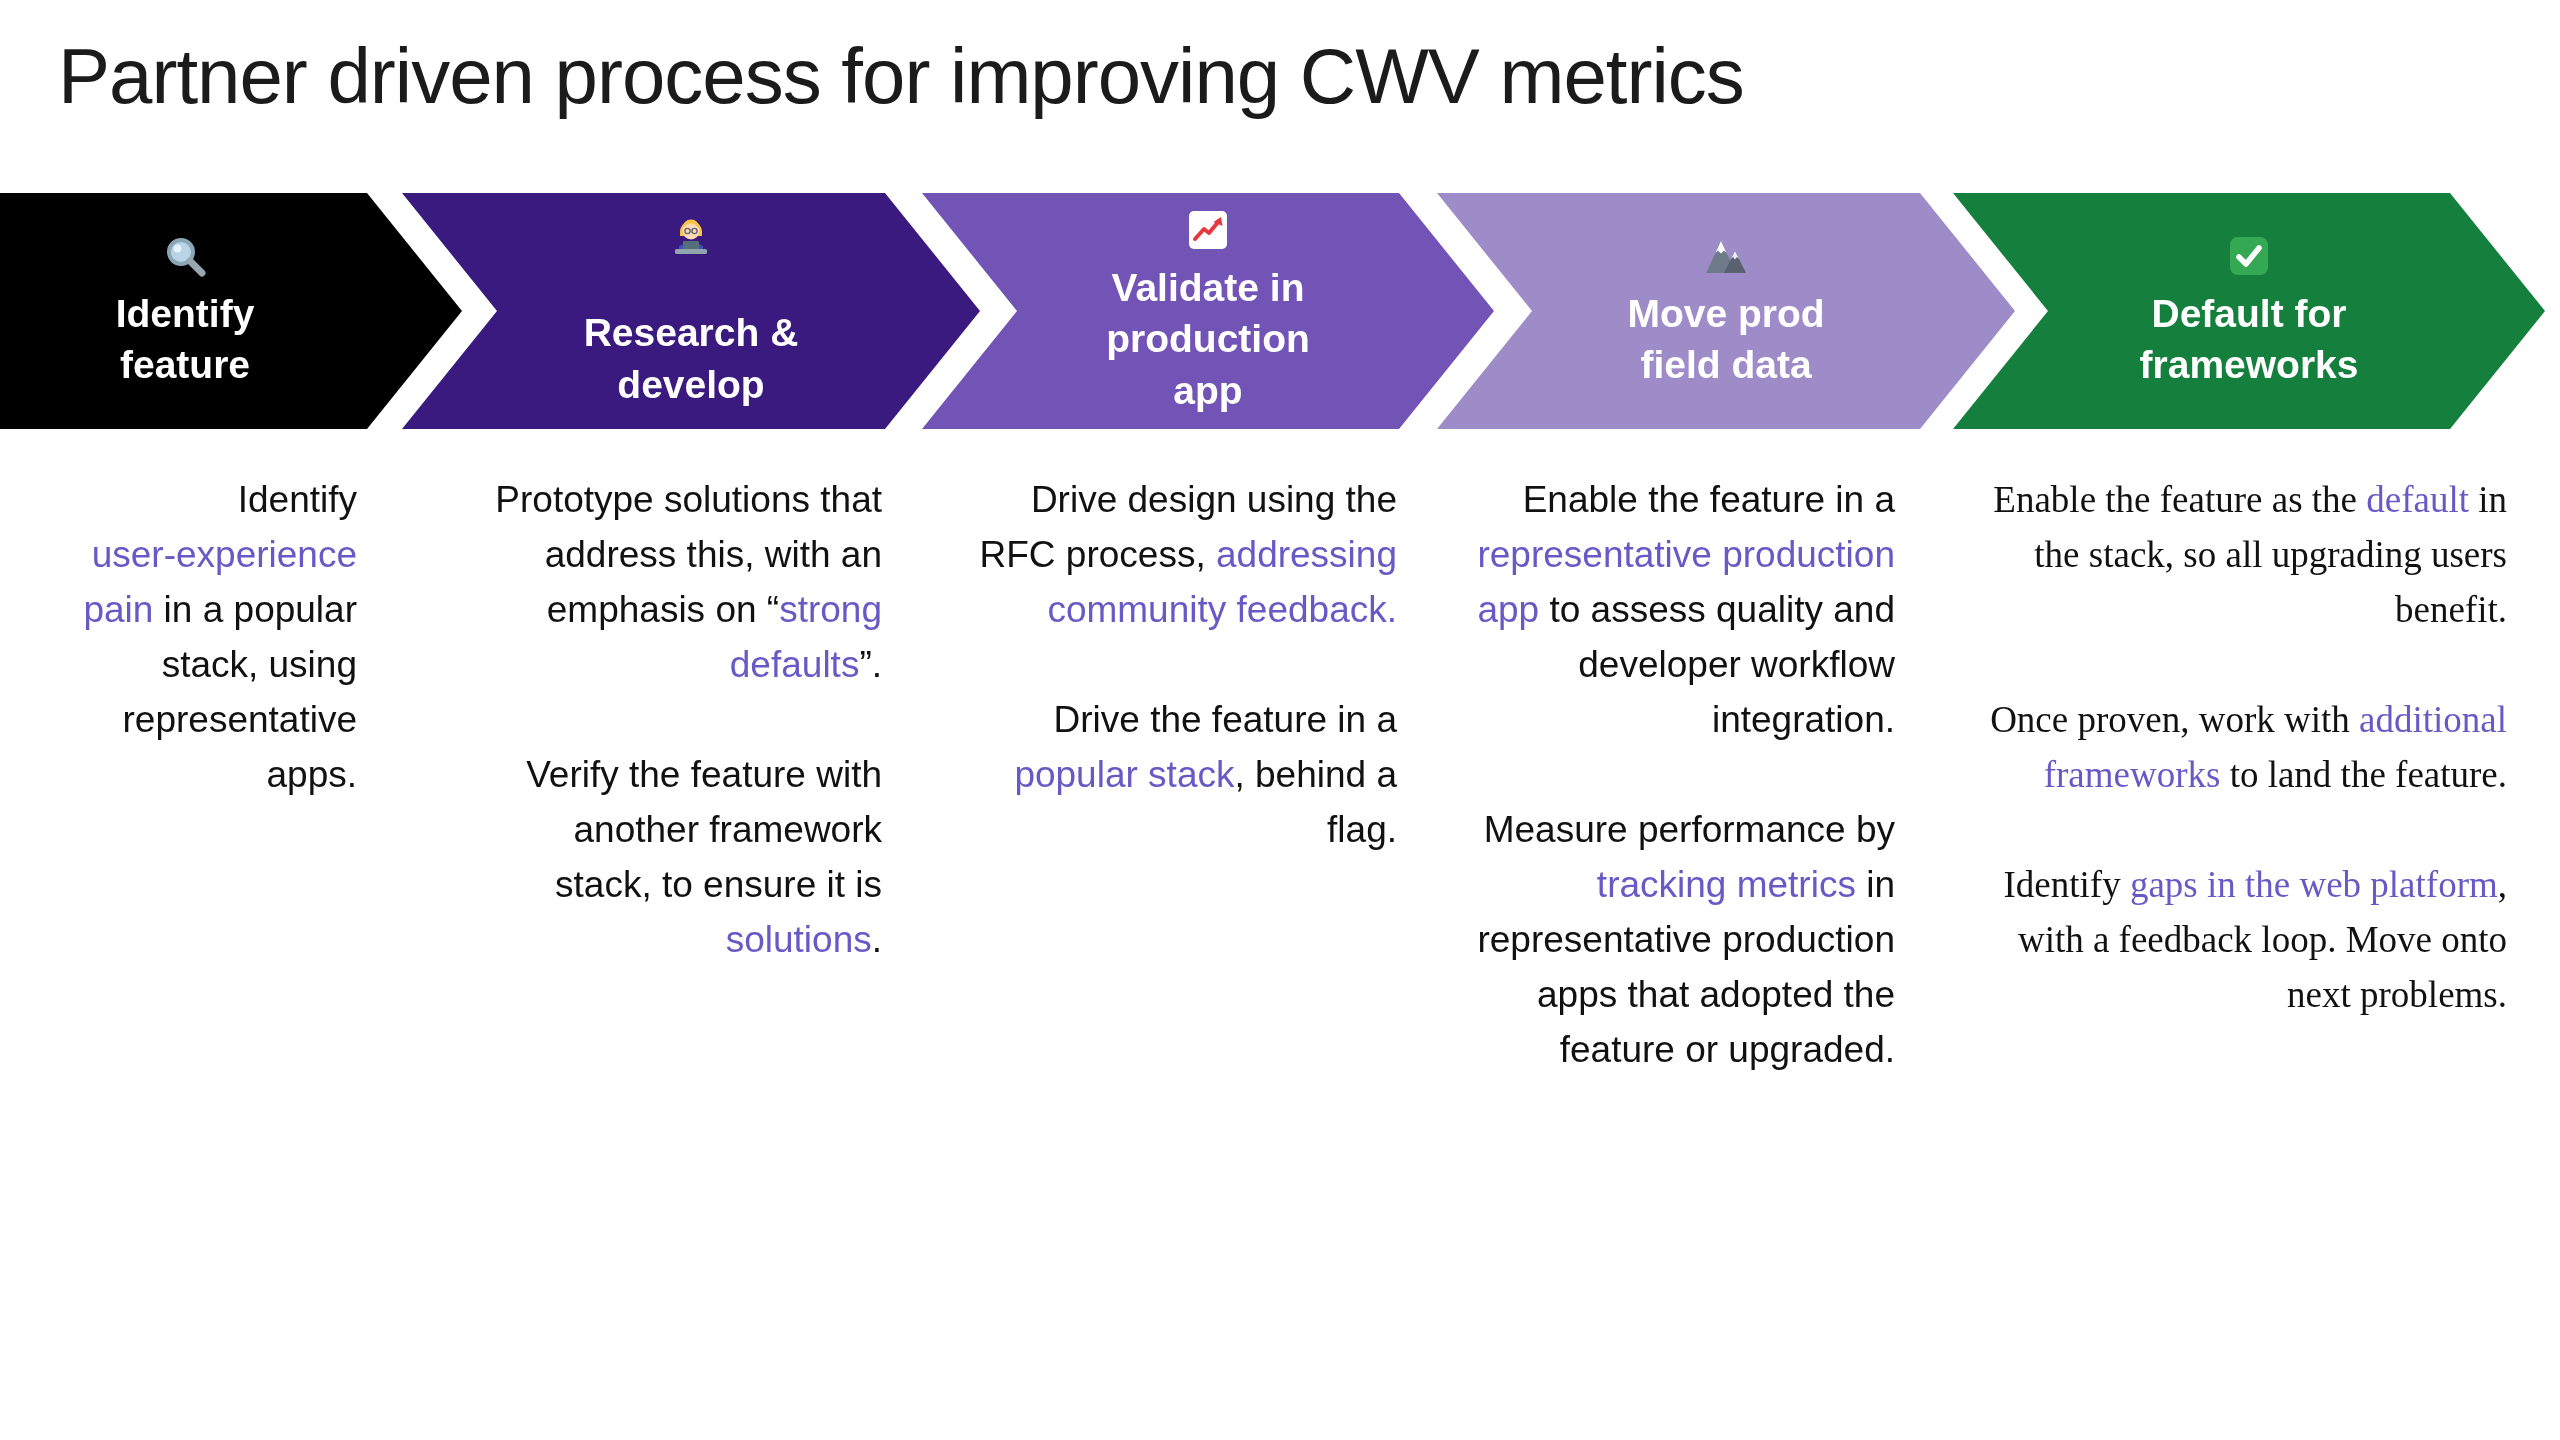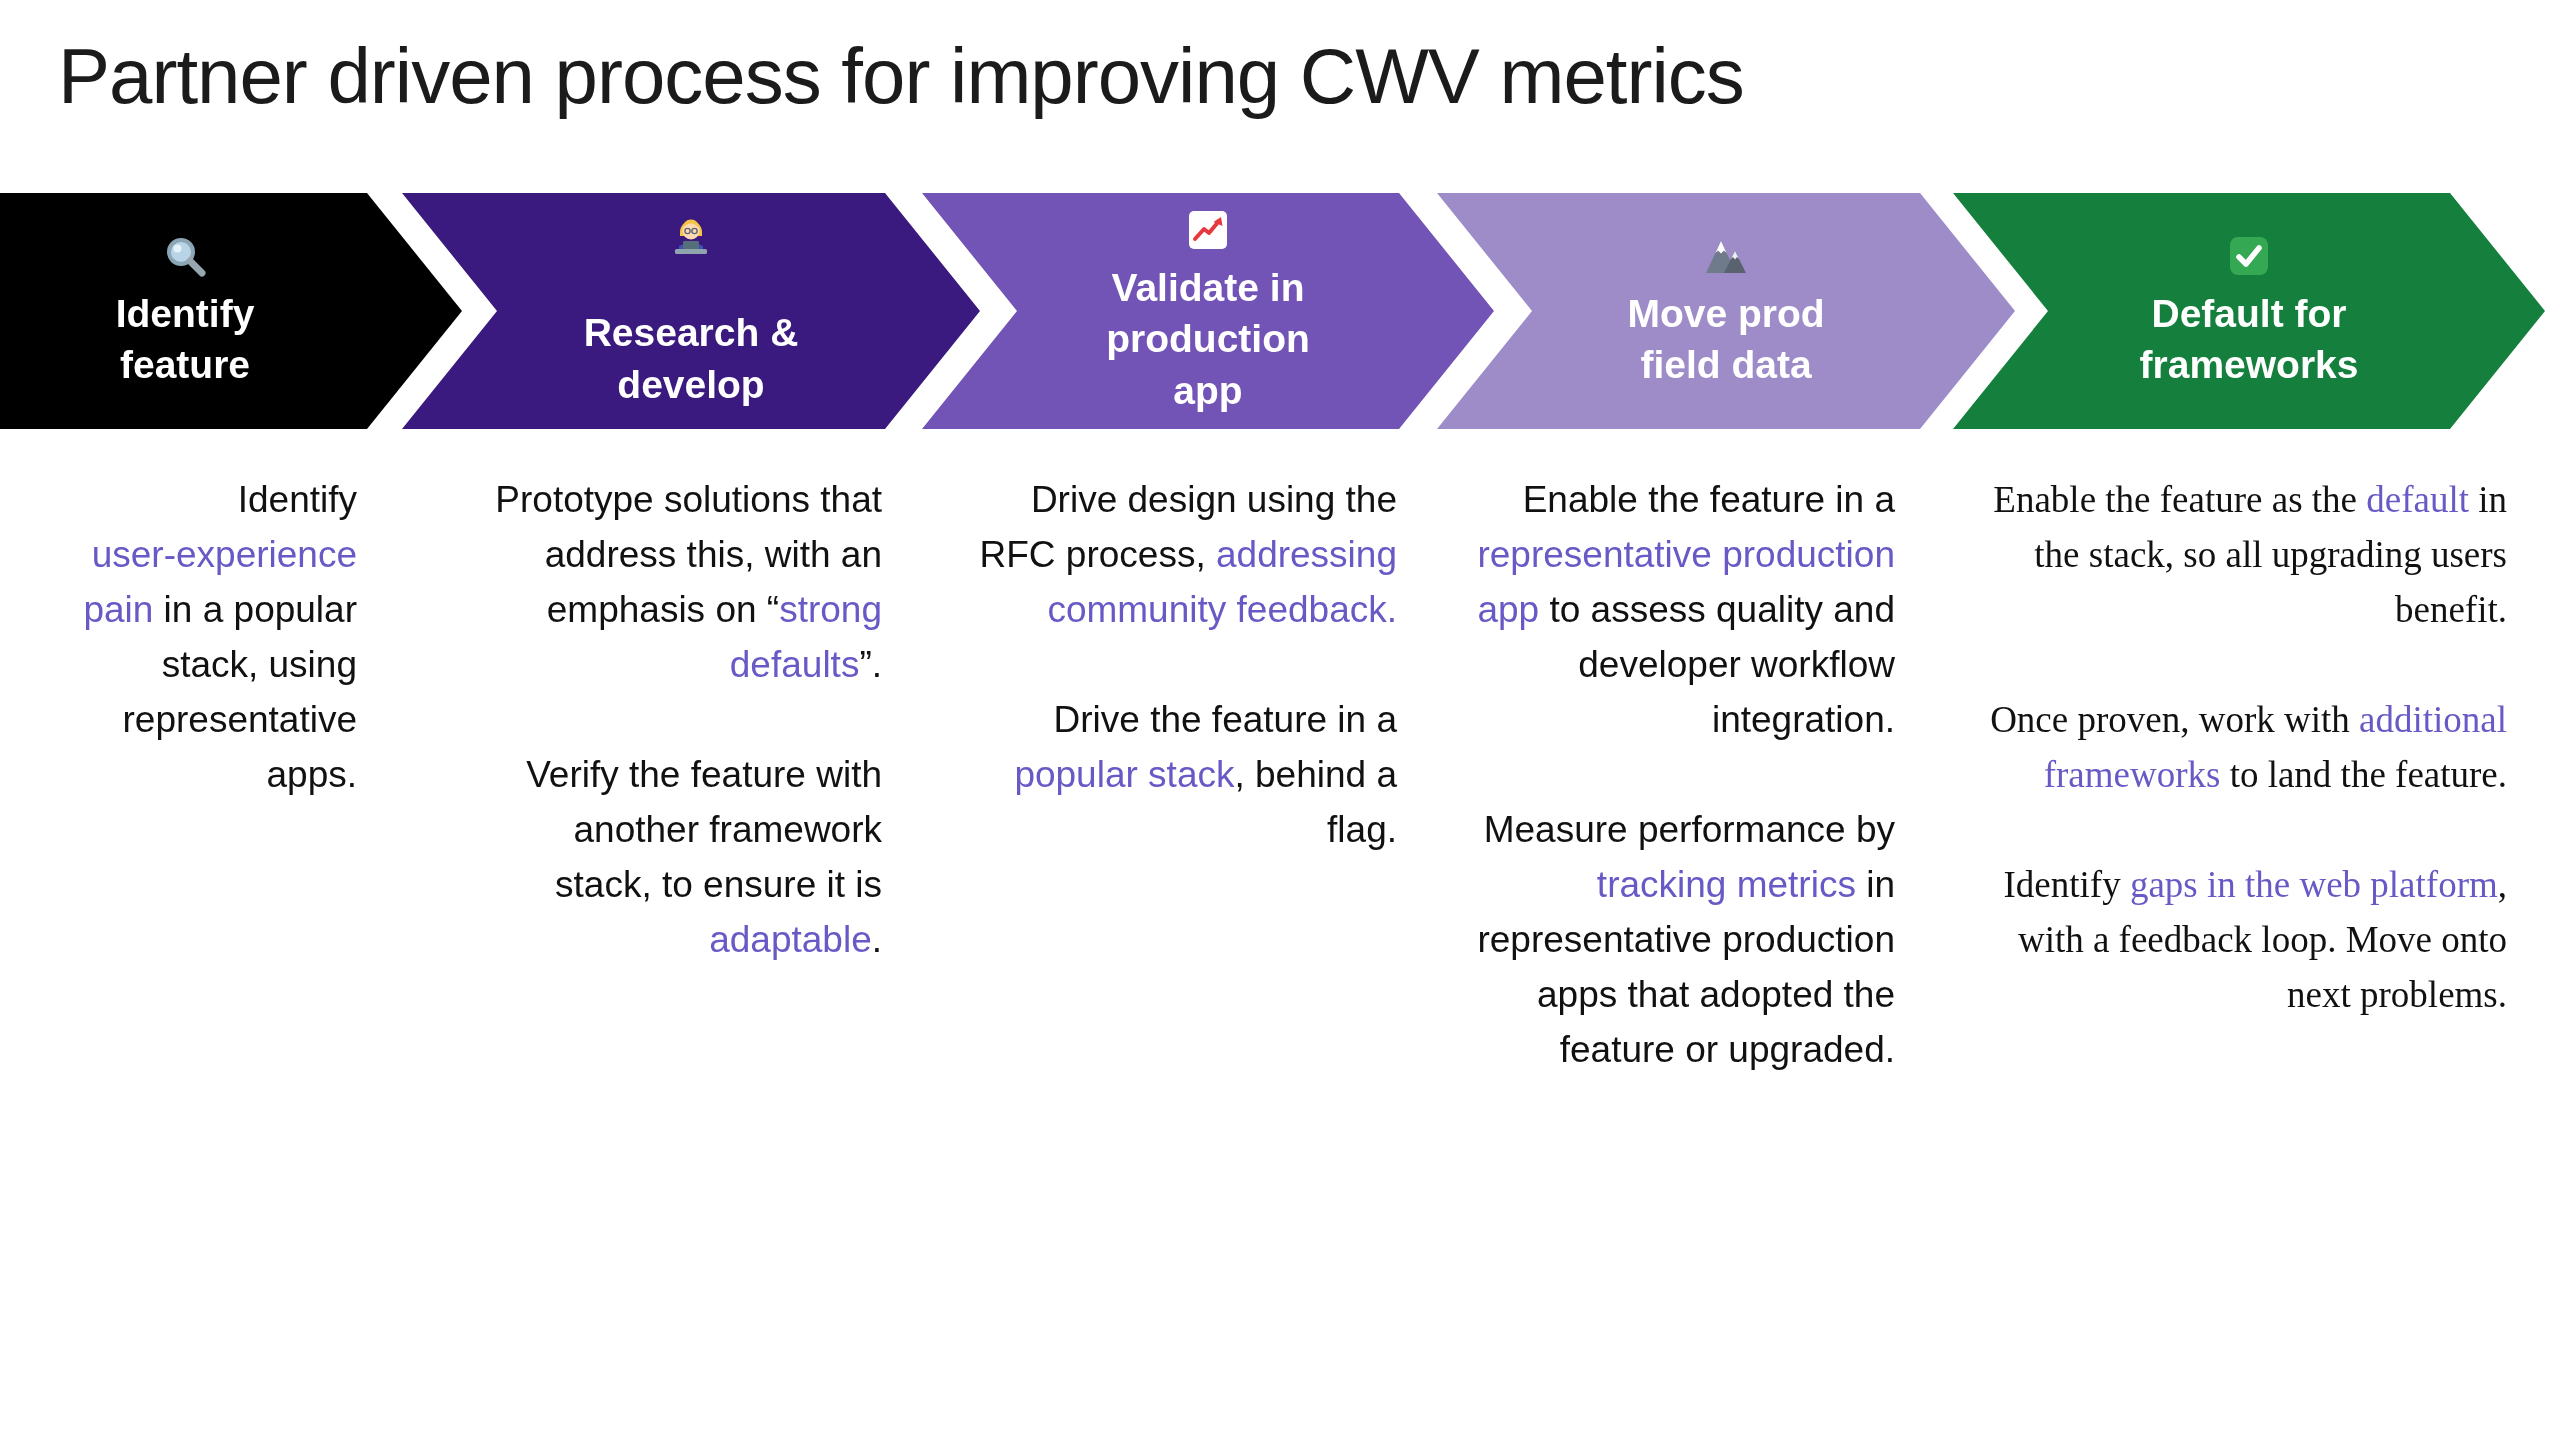--- a/index.html
+++ b/index.html
@@ -168,21 +168,21 @@
     </div>
 
   </div>
 
   <div class="cols">
     <div class="col col-0">
         <p class="para"><span>Identify </span><span class="link">user‑experience pain</span><span> in a popular stack, using representative apps.</span></p>
       </div>
     <div class="col col-1">
         <p class="para"><span>Prototype solutions that address this, with an emphasis on “</span><span class="link">strong defaults</span><span>”.</span></p>
-        <p class="para"><span>Verify the feature with another framework stack, to ensure it is </span><span class="link">adaptable</span><span>.</span></p>
+        <p class="para"><span>Verify the feature with another framework stack, to ensure it is </span><span class="link">solutions</span><span>.</span></p>
       </div>
     <div class="col col-2">
         <p class="para"><span>Drive design using the RFC process, </span><span class="link">addressing community feedback.</span></p>
         <p class="para"><span>Drive the feature in a </span><span class="link">popular stack</span><span>, behind a flag.</span></p>
       </div>
     <div class="col col-3">
         <p class="para"><span>Enable the feature in a </span><span class="link">representative production app</span><span> to assess quality and developer workflow integration.</span></p>
         <p class="para"><span>Measure performance by </span><span class="link">tracking metrics</span><span> in representative production apps that adopted the feature or upgraded.</span></p>
       </div>
     <div class="col col-4">

